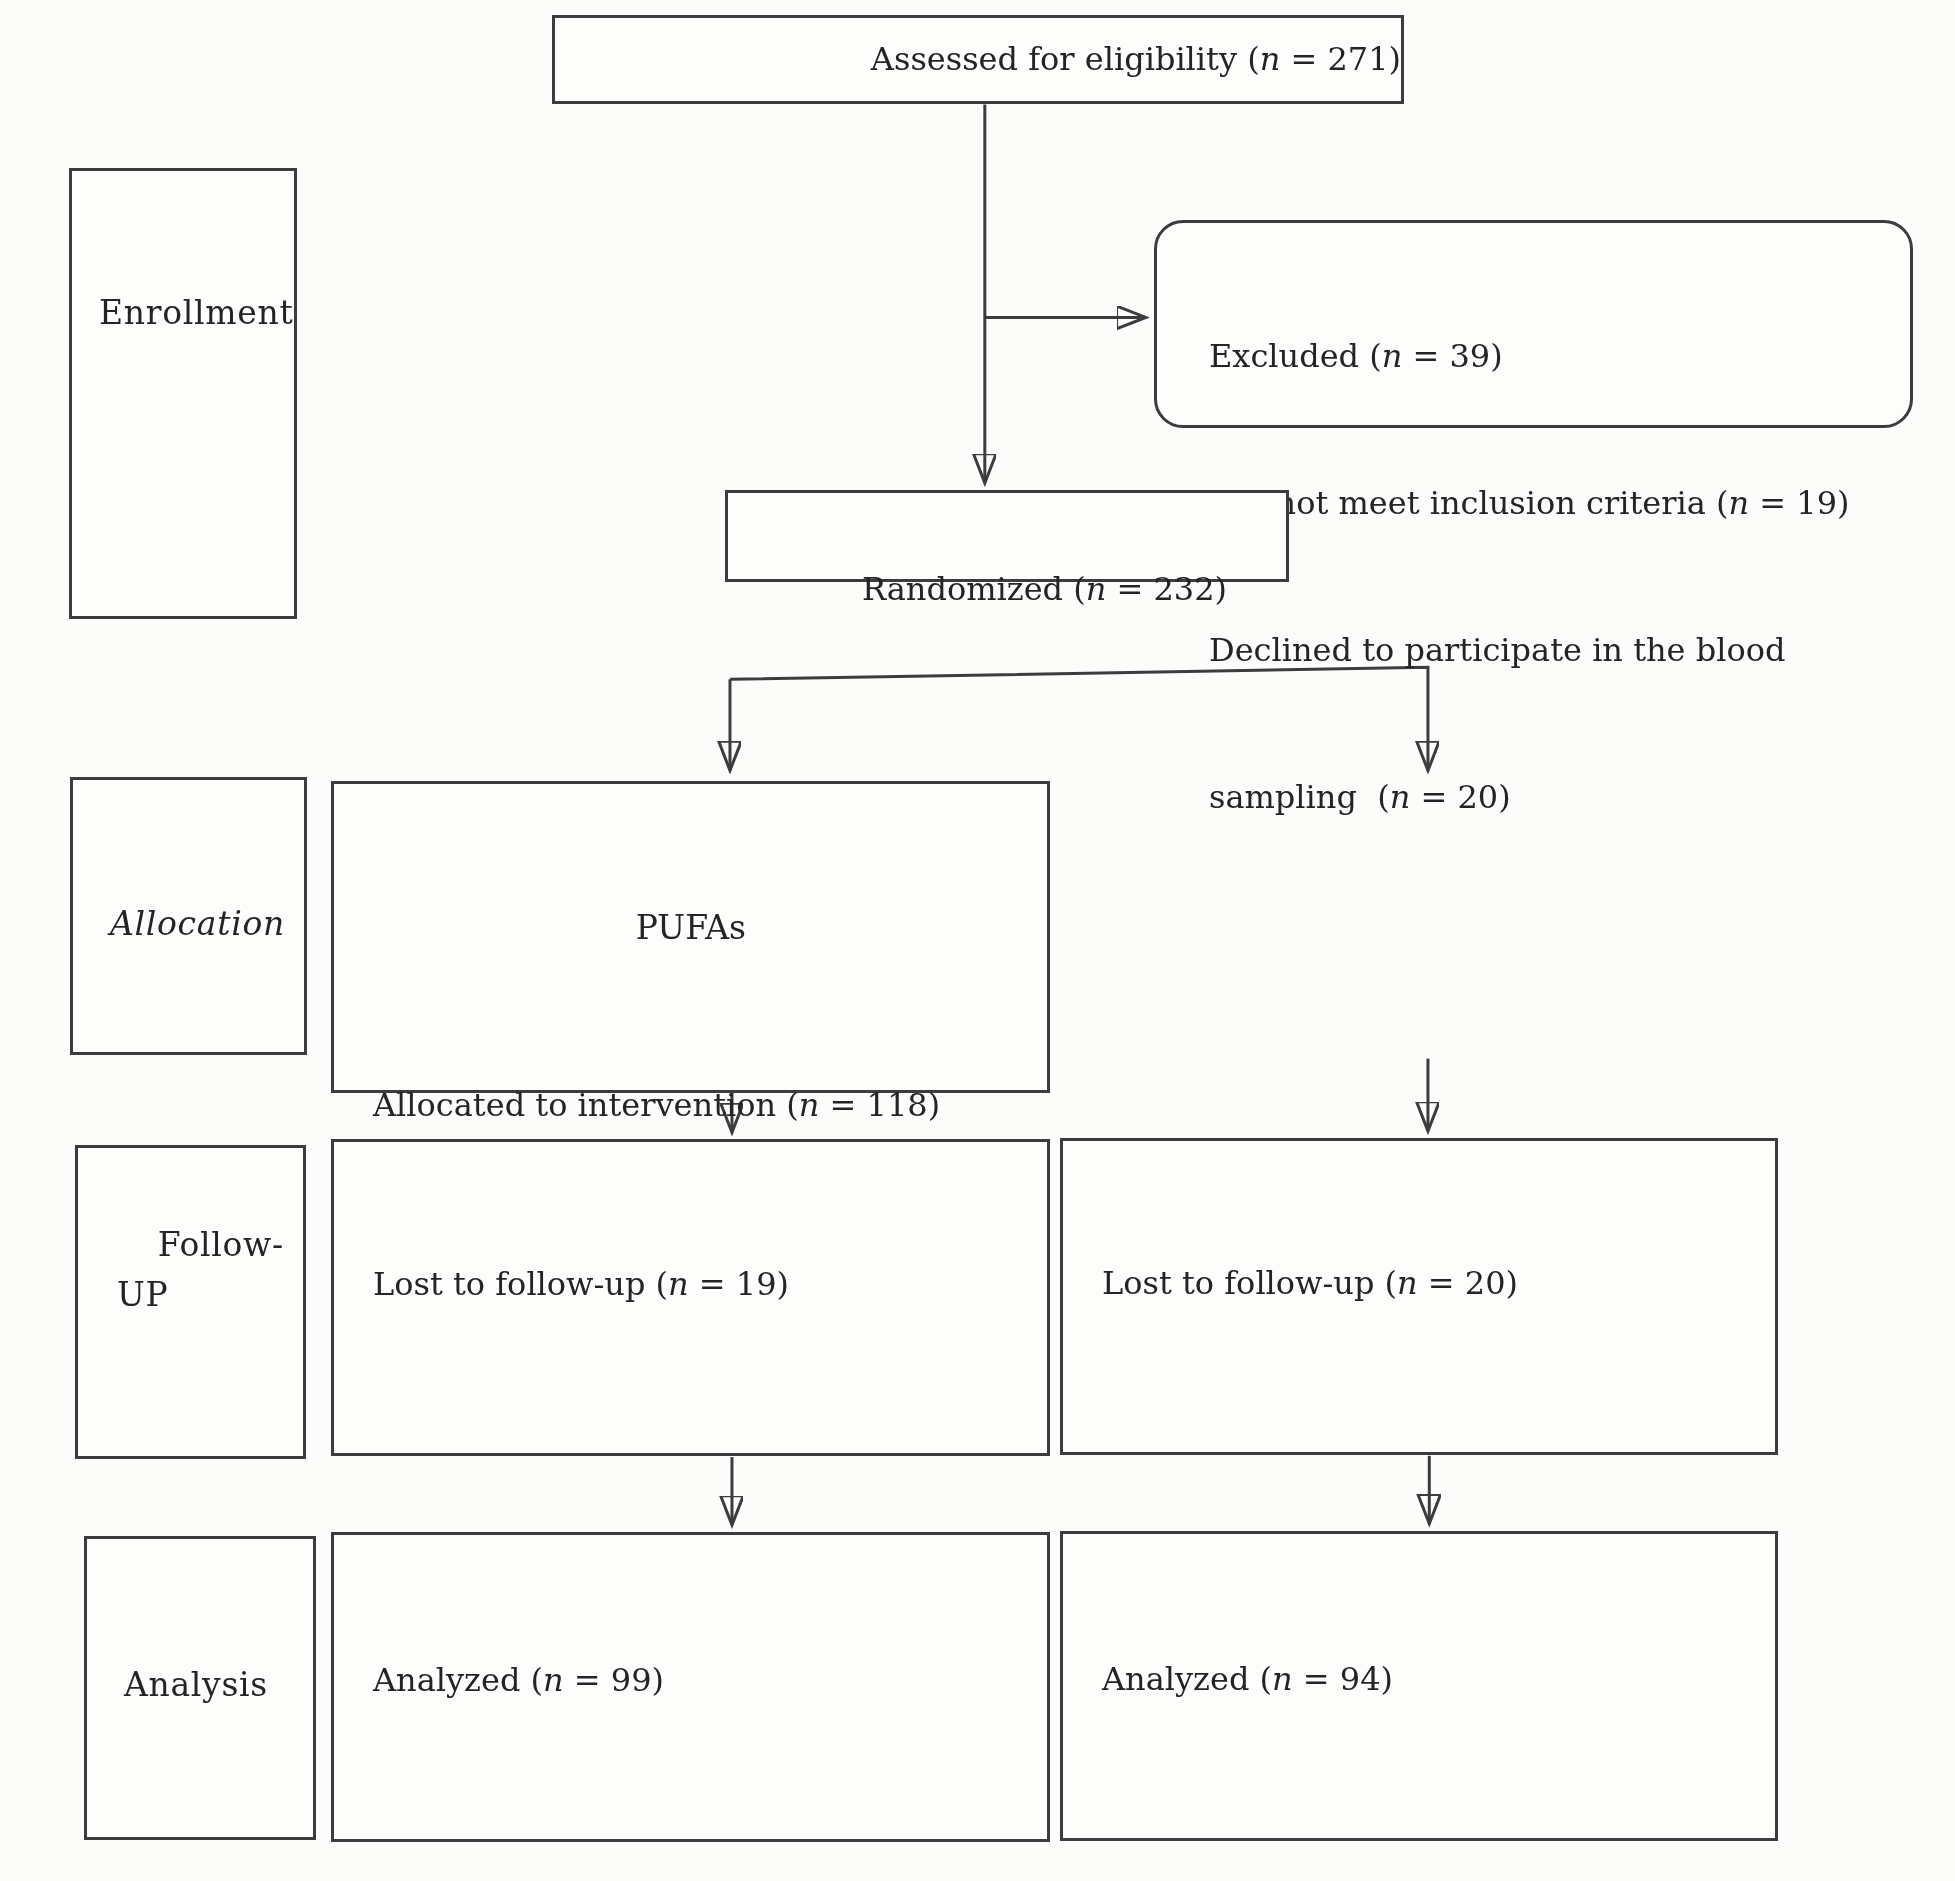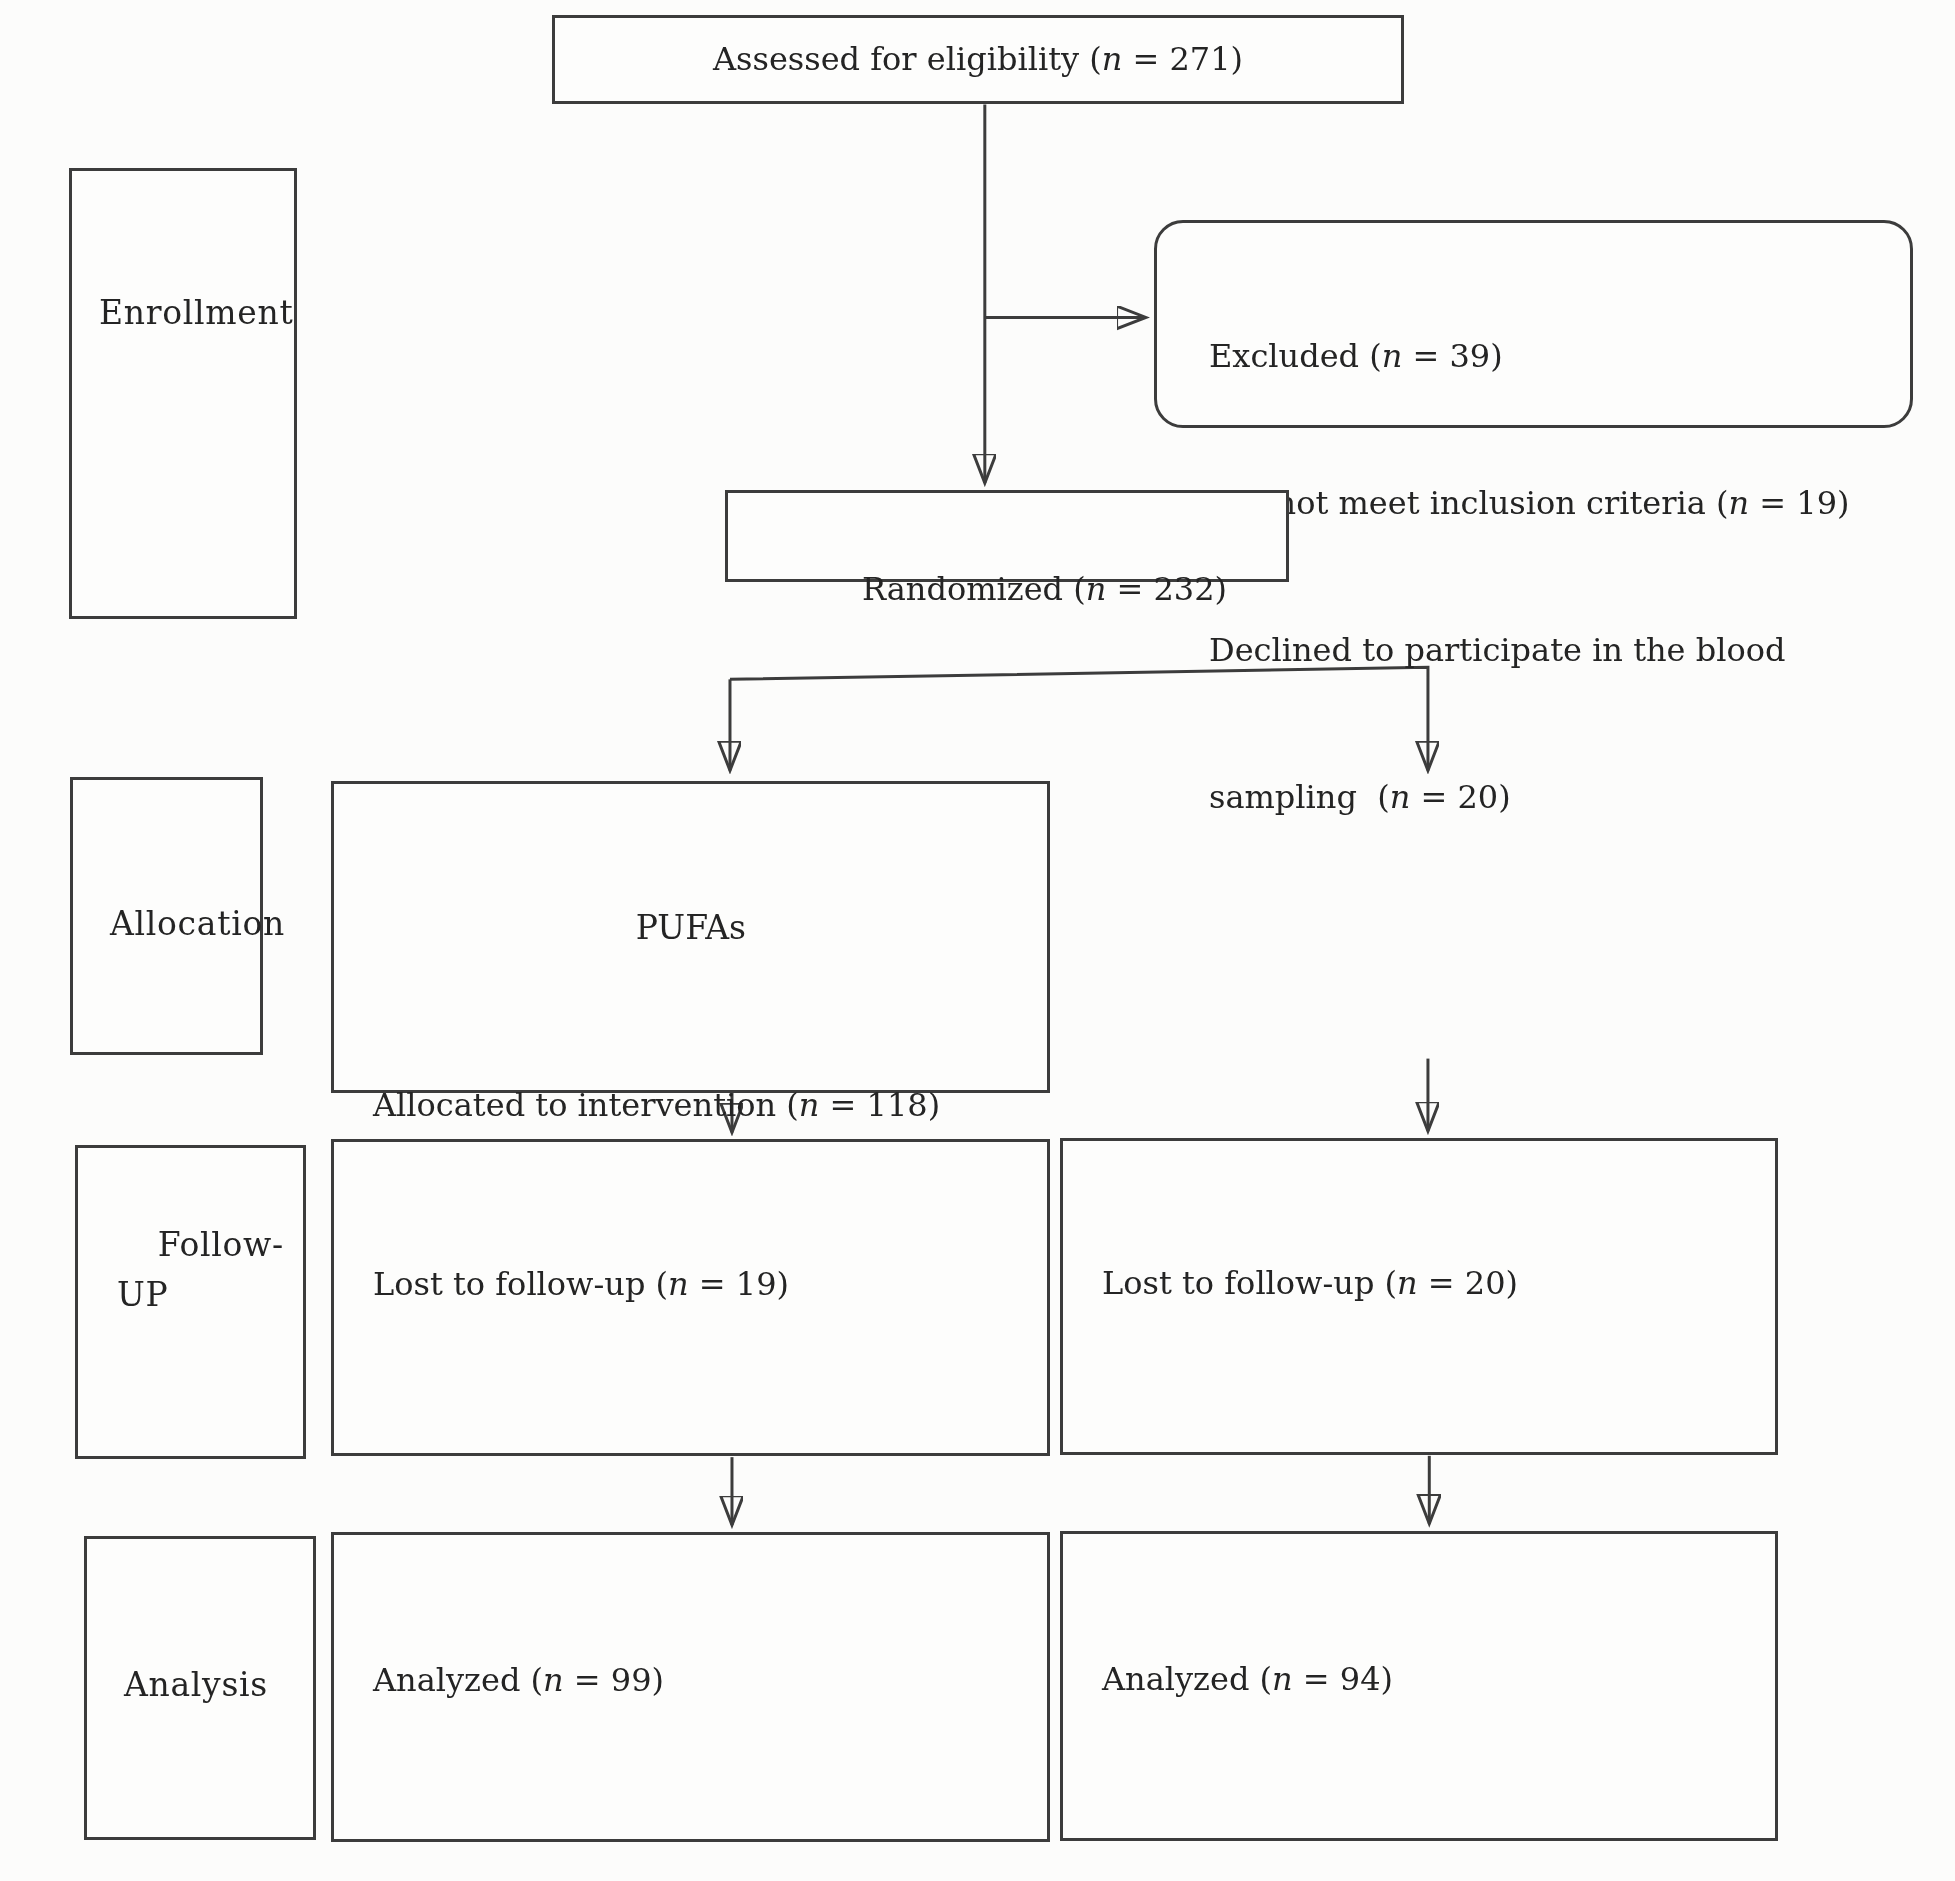--- a/index.html
+++ b/index.html
@@ -25,21 +25,21 @@
     white-space: pre-wrap;
   }
   .box i { font-style: italic; }
   .stage-label {
     font-size: 33px;
     letter-spacing: 0.7px;
   }
   .center-text {
     display: flex;
     align-items: center;
-    justify-content: center;
+    justify-content: flex-end;
     text-align: center;
   }
   .group-title {
     text-align: center;
     font-size: 33px;
   }
   p { margin: 0; }
   svg.connectors {
     position: absolute;
     left: 0; top: 0;
@@ -84,21 +84,21 @@
     <div>Excluded (<i>n</i> = 39)</div>
     <div>Did not meet inclusion criteria (<i>n</i> = 19)</div>
     <div>Declined to participate in the blood</div>
     <div>sampling  (<i>n</i> = 20)</div>
   </div>
 
   <div class="box" style="left:725px; top:490px; width:564px; height:92px; padding:22.6px 6.7px 0 41px;text-align:center;">
     <span>Randomized (<i>n</i> = 232)</span>
   </div>
 
-  <div class="box" style="left:70px; top:777px; width:193px; height:278px; padding:21px 6.7px 0 37px;">
+  <div class="box" style="left:70px; top:777px; width:237px; height:278px; padding:21px 6.7px 0 37px;font-style:italic;">
     <span class="stage-label">Allocation</span>
   </div>
 
   <div class="box" style="left:331px; top:781px; width:719px; height:312px; padding:21px 13.3px 0 39px;">
     <div class="group-title" style="margin-right:25px;">PUFAs</div>
     <p style="margin-top:31px;">Allocated to intervention (<i>n</i> = 118)</p>
     <p style="margin-top:35px;">Received allocated intervention (<i>n</i> = 118)</p>
   </div>
 
 

